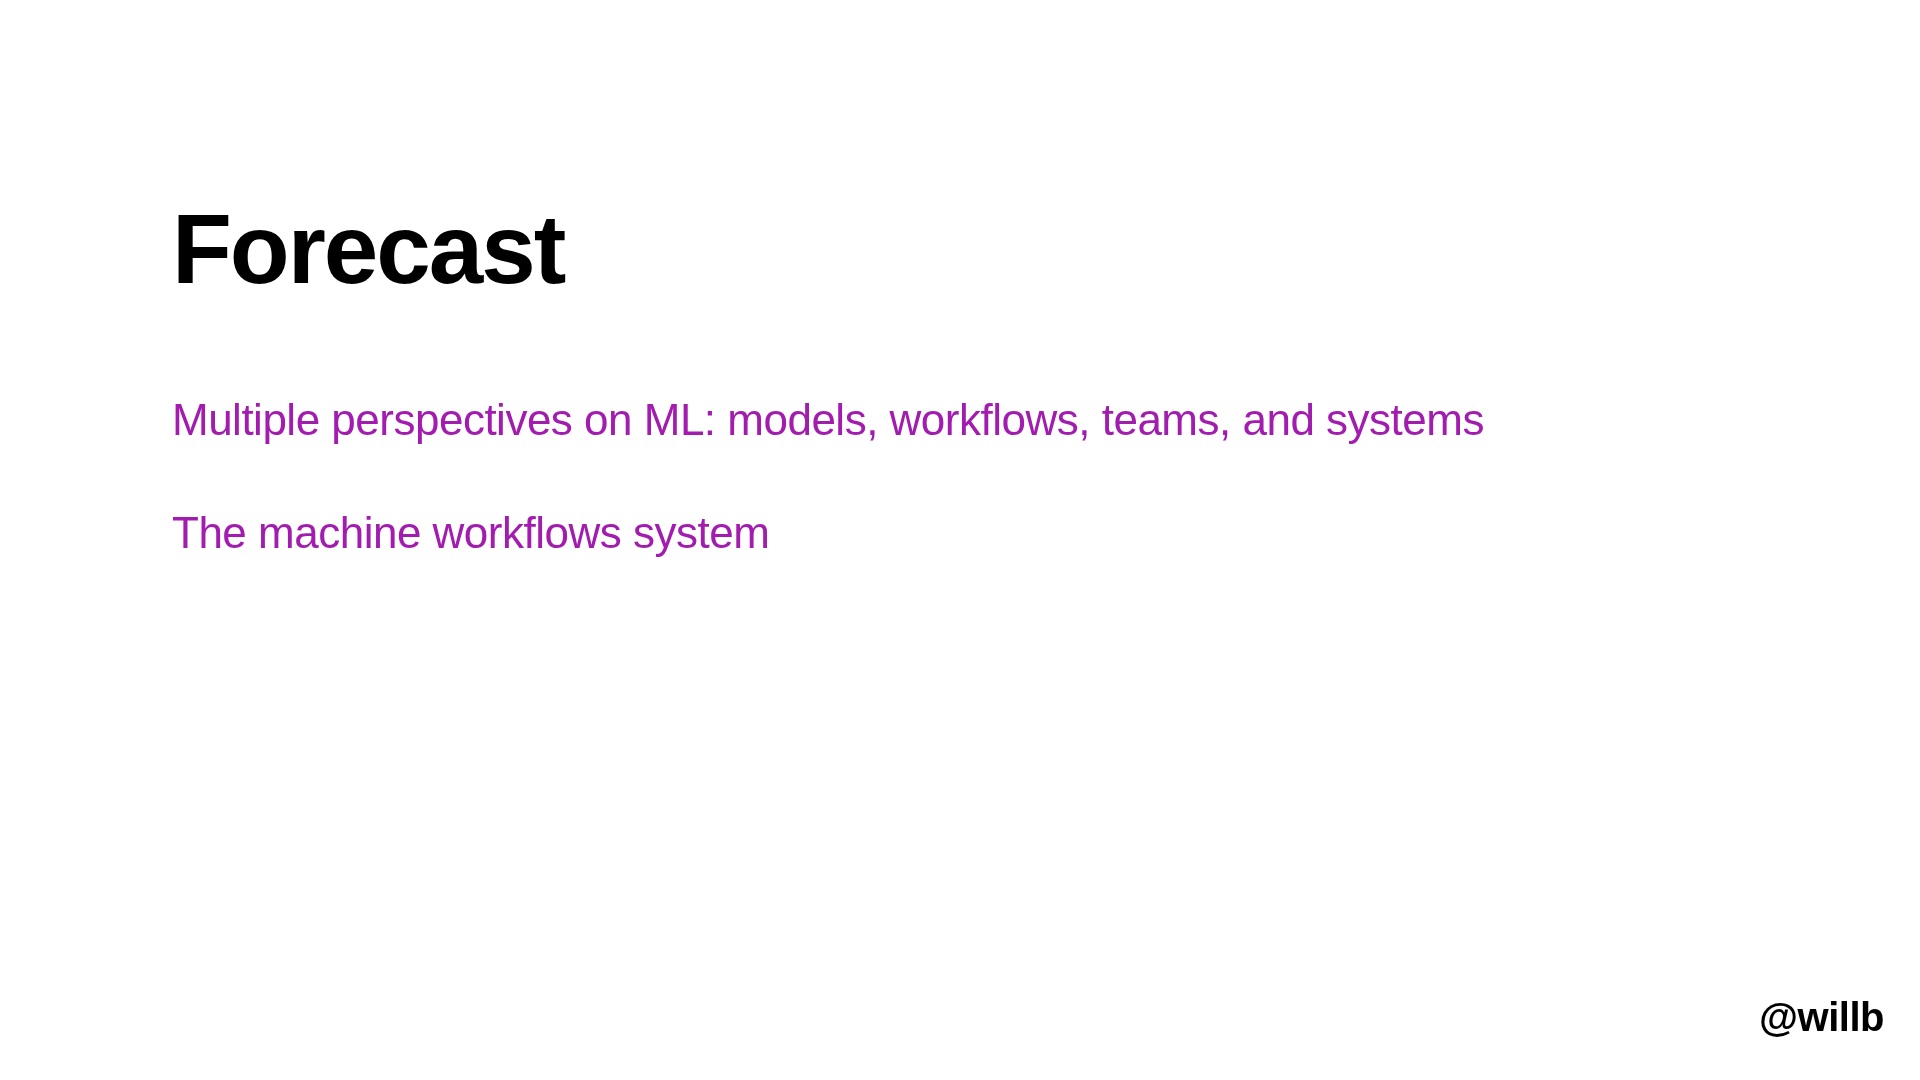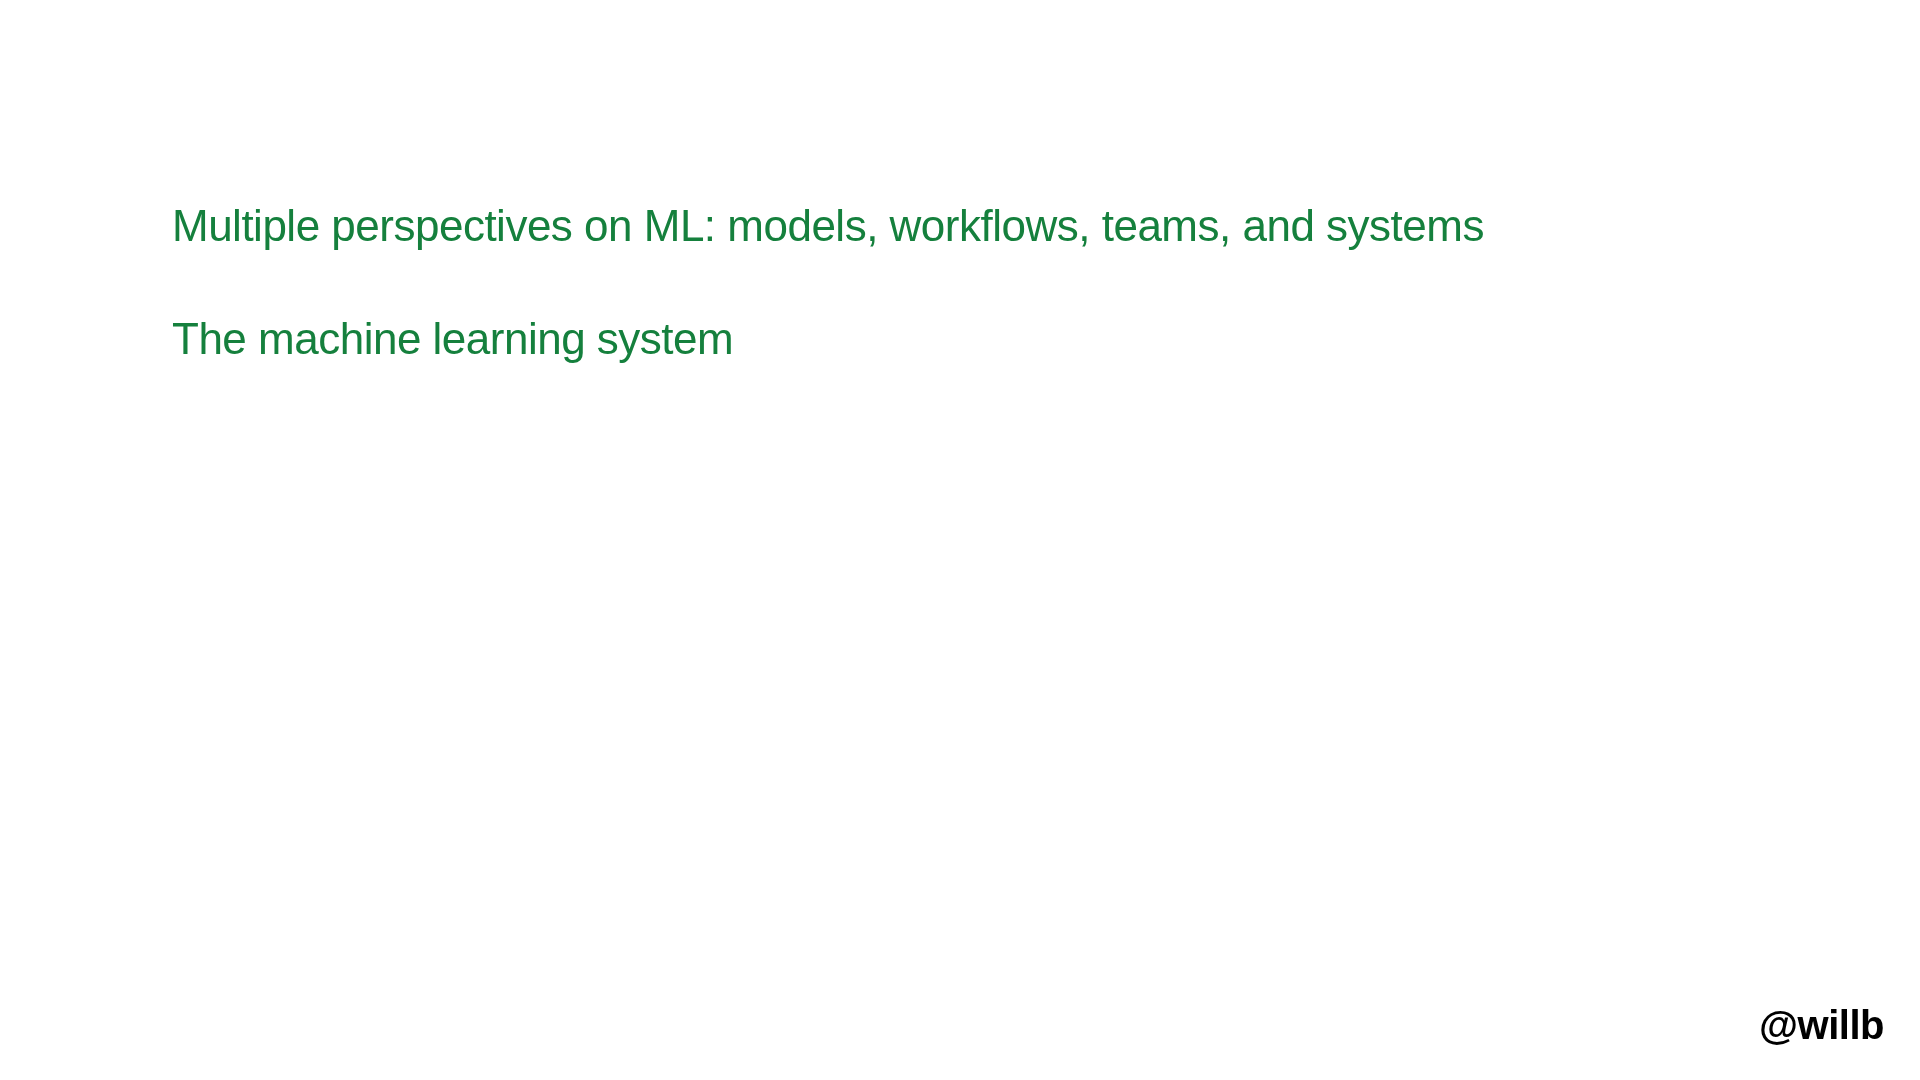--- a/index.html
+++ b/index.html
@@ -25,35 +25,36 @@
       font-size: 98px;
       font-weight: 800;
       color: #000000;
       letter-spacing: -2px;
       margin-bottom: 96px;
       line-height: 1;
     }
     .body-text {
       font-size: 44px;
       font-weight: 400;
-      color: #15803d;
+      color: #a21caf;
       line-height: 1.2;
       margin-bottom: 60px;
       letter-spacing: -0.5px;
     }
     .handle {
       position: absolute;
-      bottom: 32px;
+      bottom: 40px;
       right: 36px;
       font-size: 40px;
       font-weight: 600;
       color: #000000;
       letter-spacing: -0.5px;
     }
   </style>
 </head>
 <body>
 
 <div class="slide">
+  <h1 class="title">Forecast</h1>
   <p class="body-text">Multiple perspectives on ML:  models, workflows, teams, and systems</p>
-  <p class="body-text">The machine learning system</p>
+  <p class="body-text">The machine workflows system</p>
   <div class="handle">@willb</div>
 </div>
 
 </body></html>

